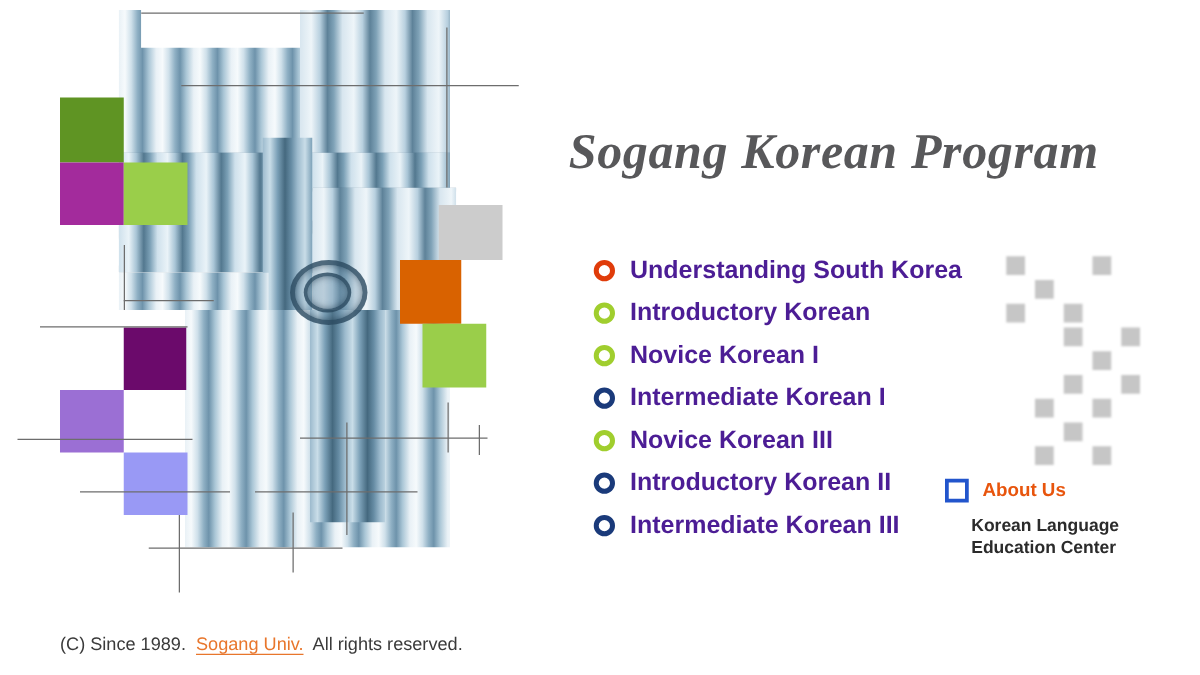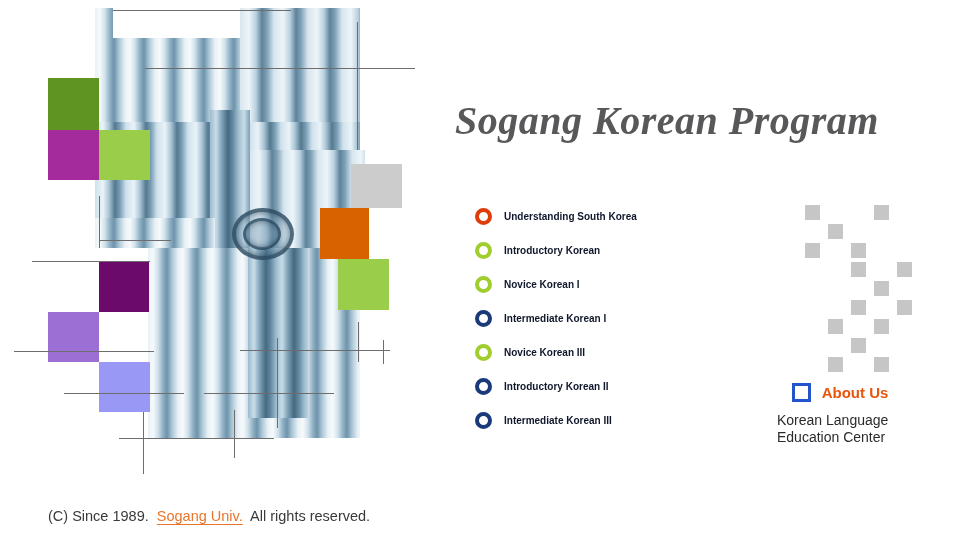--- a/index.html
+++ b/index.html
@@ -108,23 +108,23 @@
   .ring {
     width: 17px; height: 17px;
     border-radius: 50%;
     border-width: 4px;
     border-style: solid;
     box-sizing: border-box;
     flex: 0 0 auto;
   }
   .menu-label {
     margin-left: 12px;
-    font-size: 10px;
+    font-size: 20px;
     font-weight: 700;
-    color: #0f172a;
+    color: #4c1d95;
     white-space: nowrap;
   }
 
   
   #dots {
     position: absolute;
     left: 805px; top: 205px;
     width: 100px; height: 170px;
   }
   #dots i {
@@ -136,39 +136,39 @@
   }
 
   
   #about {
     position: absolute;
     left: 756px; top: 383px;
   }
   #about-row {
     display: flex;
     align-items: center;
-    justify-content: flex-end;
   }
   #about-square {
     width: 19px; height: 19px;
     border: 3px solid #2255cc;
     box-sizing: border-box;
     flex: 0 0 auto;
   }
   #about-label {
     margin-left: 11px;
     font-size: 15px;
     font-weight: 700;
     color: #e8550d;
     white-space: nowrap;
   }
   #center-row {
     display: flex;
     align-items: center;
     margin-top: 10px;
+    font-weight: bold;
   }
   #center-bar {
     width: 7px;
     background: #f26a10;
     flex: 0 0 auto;
     margin-left: 4px;
   }
   #center-label {
     margin-left: 10px;
     font-size: 14px;

